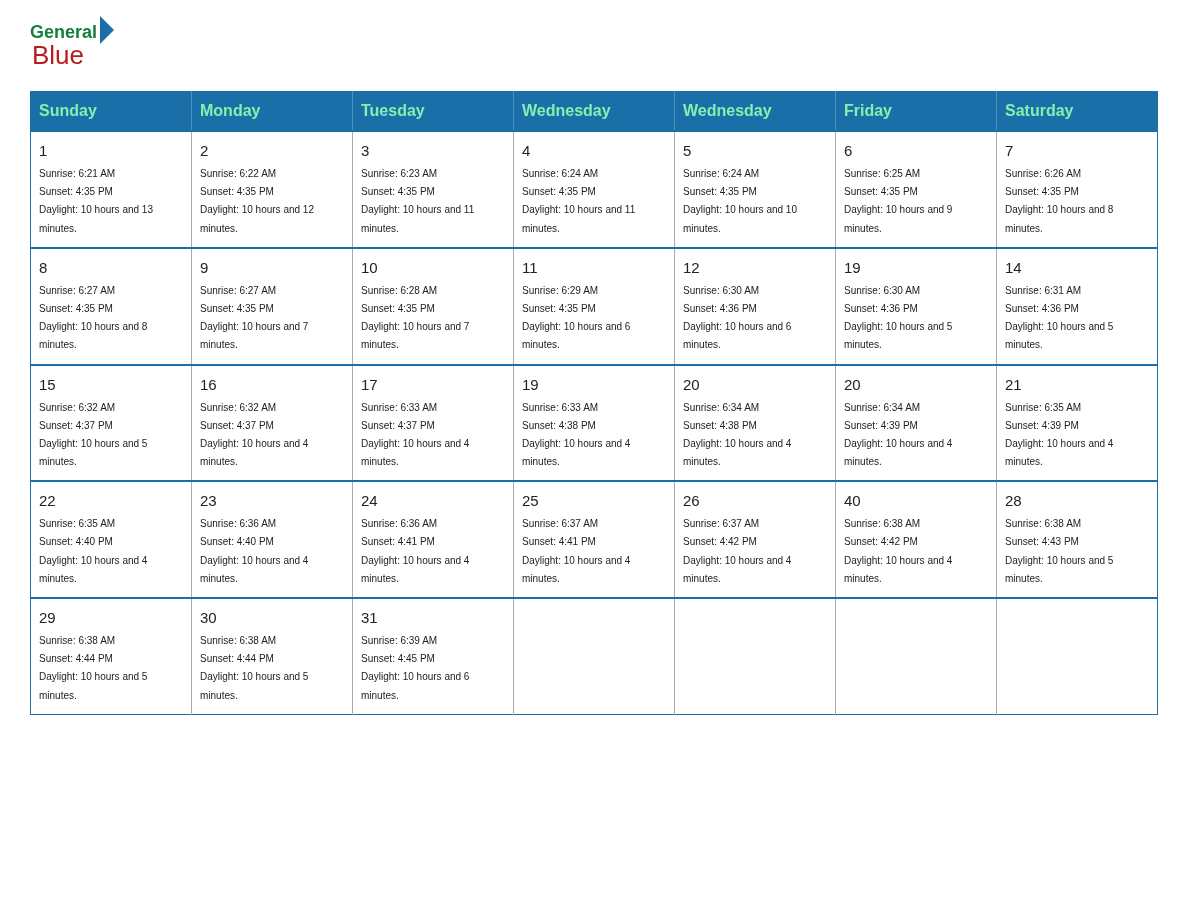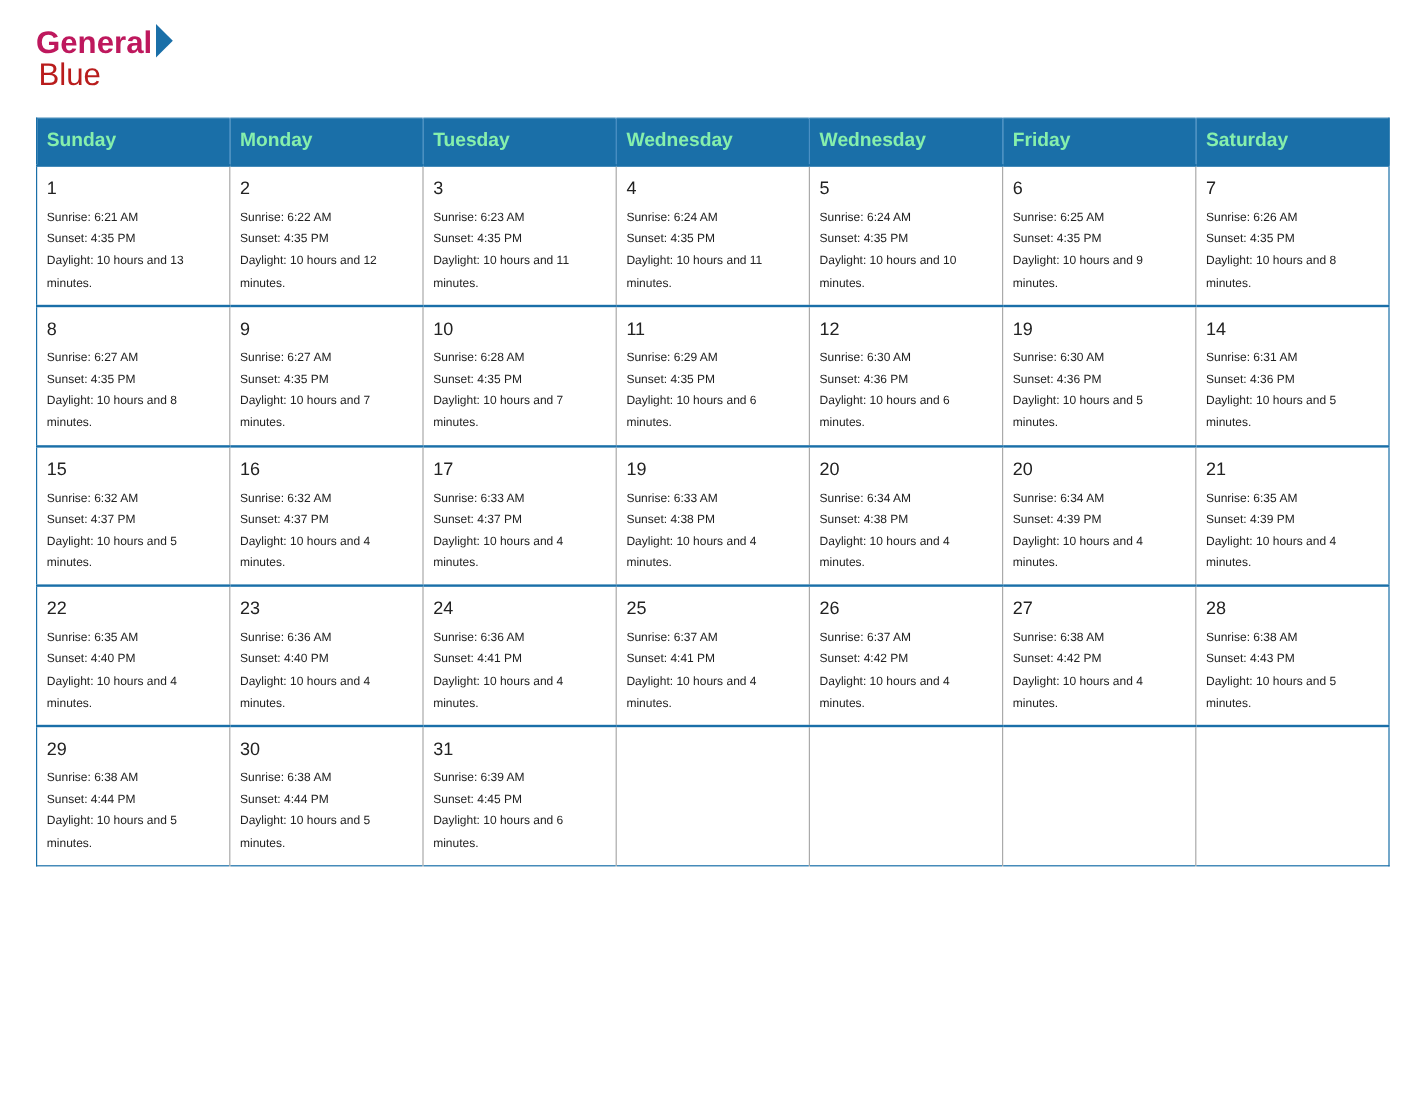--- a/index.html
+++ b/index.html
@@ -19,23 +19,23 @@
     .logo {
       display: flex;
       flex-direction: column;
       align-items: flex-start;
     }
     .logo-top {
       display: flex;
       align-items: center;
     }
     .logo-general {
-      font-size: 26px;
+      font-size: 18px;
       font-weight: bold;
-      color: #be185d;
+      color: #15803d;
       font-family: Arial, sans-serif;
     }
     .logo-triangle {
       width: 0;
       height: 0;
       border-left: 14px solid #1a6fa8;
       border-top: 14px solid transparent;
       border-bottom: 14px solid transparent;
       margin-left: 3px;
       margin-top: -4px;
@@ -166,21 +166,21 @@
         <td><span class="day-number">20</span><span class="day-info">Sunrise: 6:34 AM<br>Sunset: 4:38 PM<br>Daylight: 10 hours and 4 minutes.</span></td>
         <td><span class="day-number">20</span><span class="day-info">Sunrise: 6:34 AM<br>Sunset: 4:39 PM<br>Daylight: 10 hours and 4 minutes.</span></td>
         <td><span class="day-number">21</span><span class="day-info">Sunrise: 6:35 AM<br>Sunset: 4:39 PM<br>Daylight: 10 hours and 4 minutes.</span></td>
       </tr>
       <tr>
         <td><span class="day-number">22</span><span class="day-info">Sunrise: 6:35 AM<br>Sunset: 4:40 PM<br>Daylight: 10 hours and 4 minutes.</span></td>
         <td><span class="day-number">23</span><span class="day-info">Sunrise: 6:36 AM<br>Sunset: 4:40 PM<br>Daylight: 10 hours and 4 minutes.</span></td>
         <td><span class="day-number">24</span><span class="day-info">Sunrise: 6:36 AM<br>Sunset: 4:41 PM<br>Daylight: 10 hours and 4 minutes.</span></td>
         <td><span class="day-number">25</span><span class="day-info">Sunrise: 6:37 AM<br>Sunset: 4:41 PM<br>Daylight: 10 hours and 4 minutes.</span></td>
         <td><span class="day-number">26</span><span class="day-info">Sunrise: 6:37 AM<br>Sunset: 4:42 PM<br>Daylight: 10 hours and 4 minutes.</span></td>
-        <td><span class="day-number">27</span><span class="day-info">Sunrise: 6:38 AM<br>Sunset: 4:42 PM<br>Daylight: 10 hours and 4 minutes.</span></td>
+        <td><span class="day-number">40</span><span class="day-info">Sunrise: 6:38 AM<br>Sunset: 4:42 PM<br>Daylight: 10 hours and 4 minutes.</span></td>
         <td><span class="day-number">28</span><span class="day-info">Sunrise: 6:38 AM<br>Sunset: 4:43 PM<br>Daylight: 10 hours and 5 minutes.</span></td>
       </tr>
       <tr>
         <td><span class="day-number">29</span><span class="day-info">Sunrise: 6:38 AM<br>Sunset: 4:44 PM<br>Daylight: 10 hours and 5 minutes.</span></td>
         <td><span class="day-number">30</span><span class="day-info">Sunrise: 6:38 AM<br>Sunset: 4:44 PM<br>Daylight: 10 hours and 5 minutes.</span></td>
         <td><span class="day-number">31</span><span class="day-info">Sunrise: 6:39 AM<br>Sunset: 4:45 PM<br>Daylight: 10 hours and 6 minutes.</span></td>
         <td></td>
         <td></td>
         <td></td>
         <td></td>

